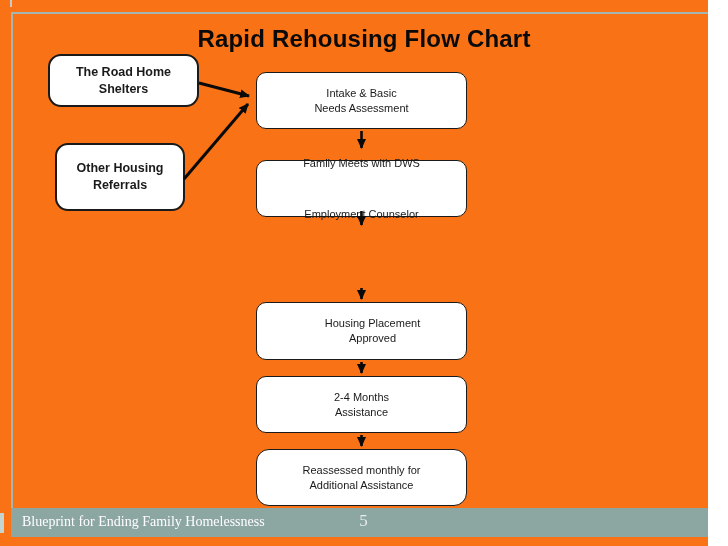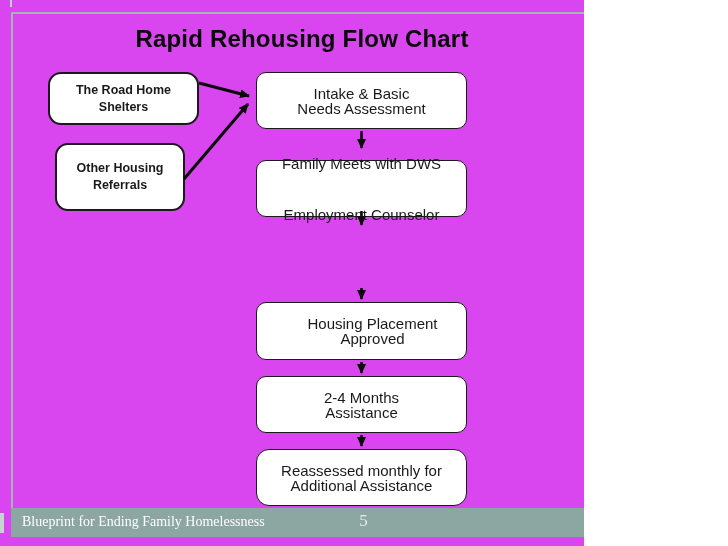--- a/index.html
+++ b/index.html
@@ -3,23 +3,23 @@
 <meta charset="utf-8">
 <style>
   html, body {
     margin: 0;
     padding: 0;
     background: #ffffff;
     font-family: "Liberation Sans", sans-serif;
   }
   .slide {
     position: relative;
-    width: 584px;
+    width: 708px;
     height: 546px;
-    background: #d946ef;
+    background: #f97316;
     overflow: hidden;
   }
   .top-tick {
     position: absolute;
     left: 10px; top: 0;
     width: 2px; height: 7px;
     background: #c9c9c9;
   }
   .slide-border {
     position: absolute;
@@ -54,25 +54,25 @@
   .source-node {
     border-width: 2px;
     border-radius: 13px;
     font-weight: bold;
     font-size: 12.5px;
     line-height: 17px;
   }
   .flow-node {
     left: 256px;
     width: 211px;
-    font-size: 15px;
+    font-size: 11px;
     line-height: 15px;
   }
   .node span { display: block; }
-  #src-road-home { left: 48px; top: 54px; width: 151px; height: 53px; margin-top: 18px; }
+  #src-road-home { left: 48px; top: 54px; width: 151px; height: 53px; }
   #src-other-agency { left: 55px; top: 143px; width: 130px; height: 68px; }
   #step-0 { top: 72px;  height: 57px; }
   #step-1 { top: 160px; height: 57px; gap: 36px; }
   #step-2 { top: 229px; height: 58px; }
   #step-3 { top: 302px; height: 58px; padding-left: 22px; }
   #step-4 { top: 376px; height: 57px; }
   #step-5 { top: 449px; height: 57px; border-radius: 13px; }
   .arrows-layer {
     position: absolute;
     left: 0; top: 0;

